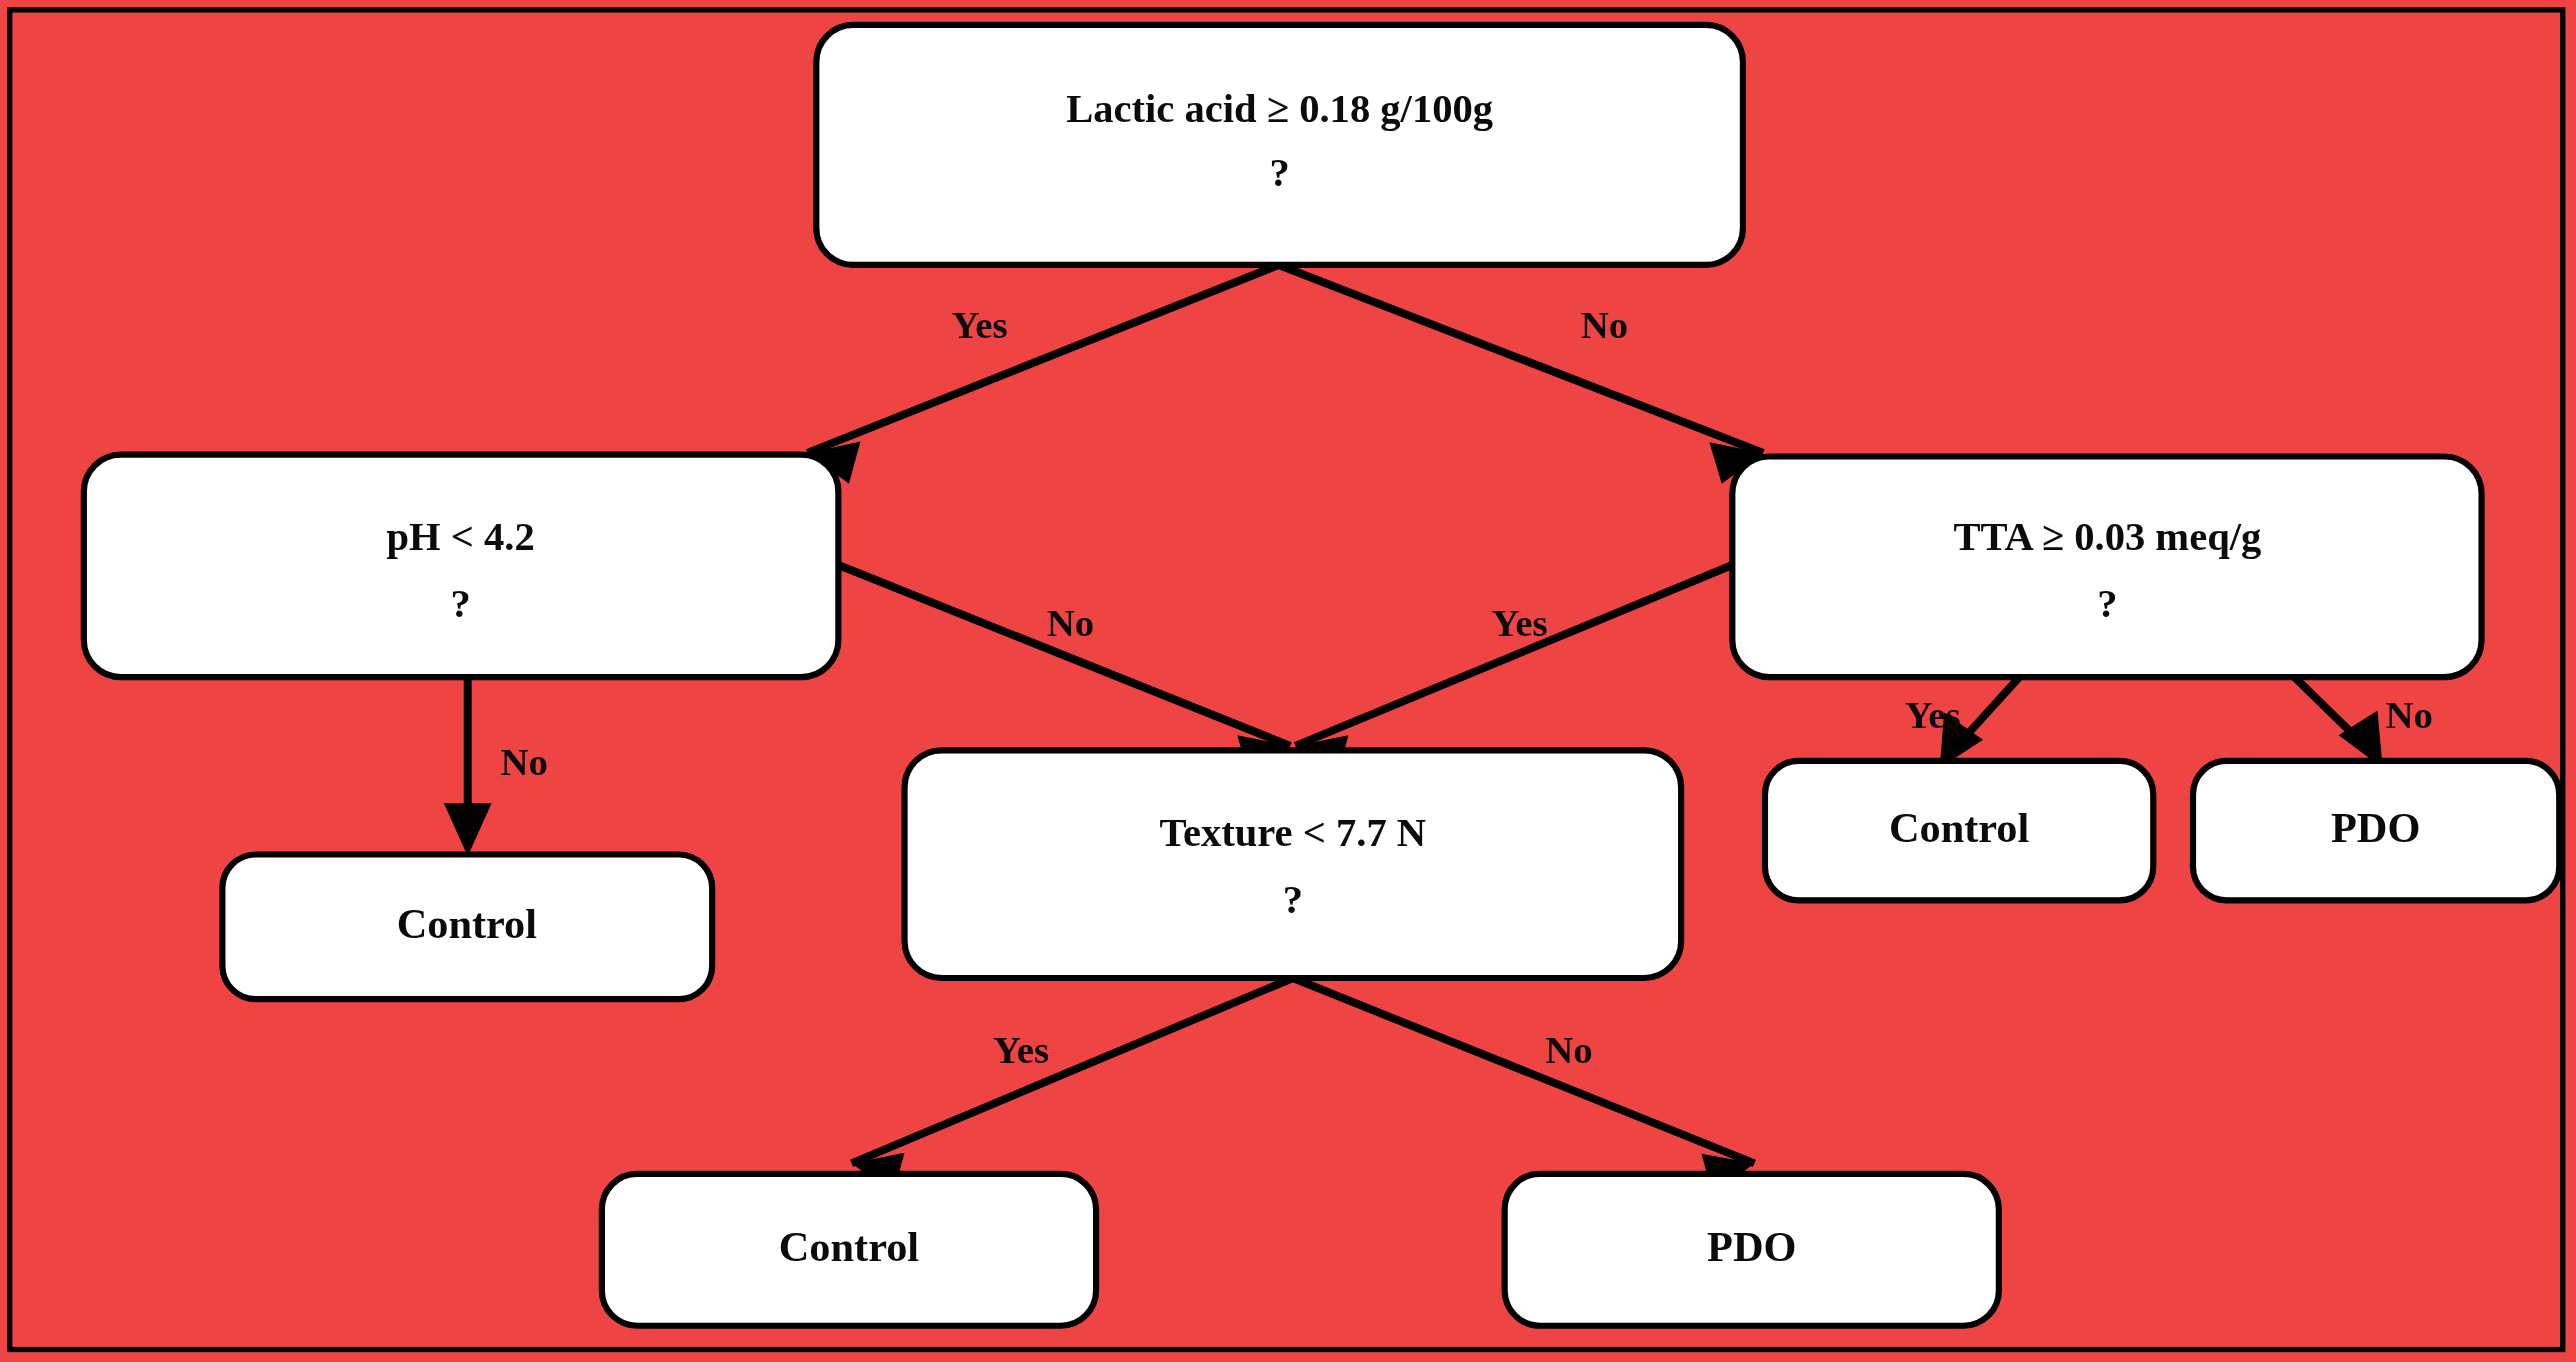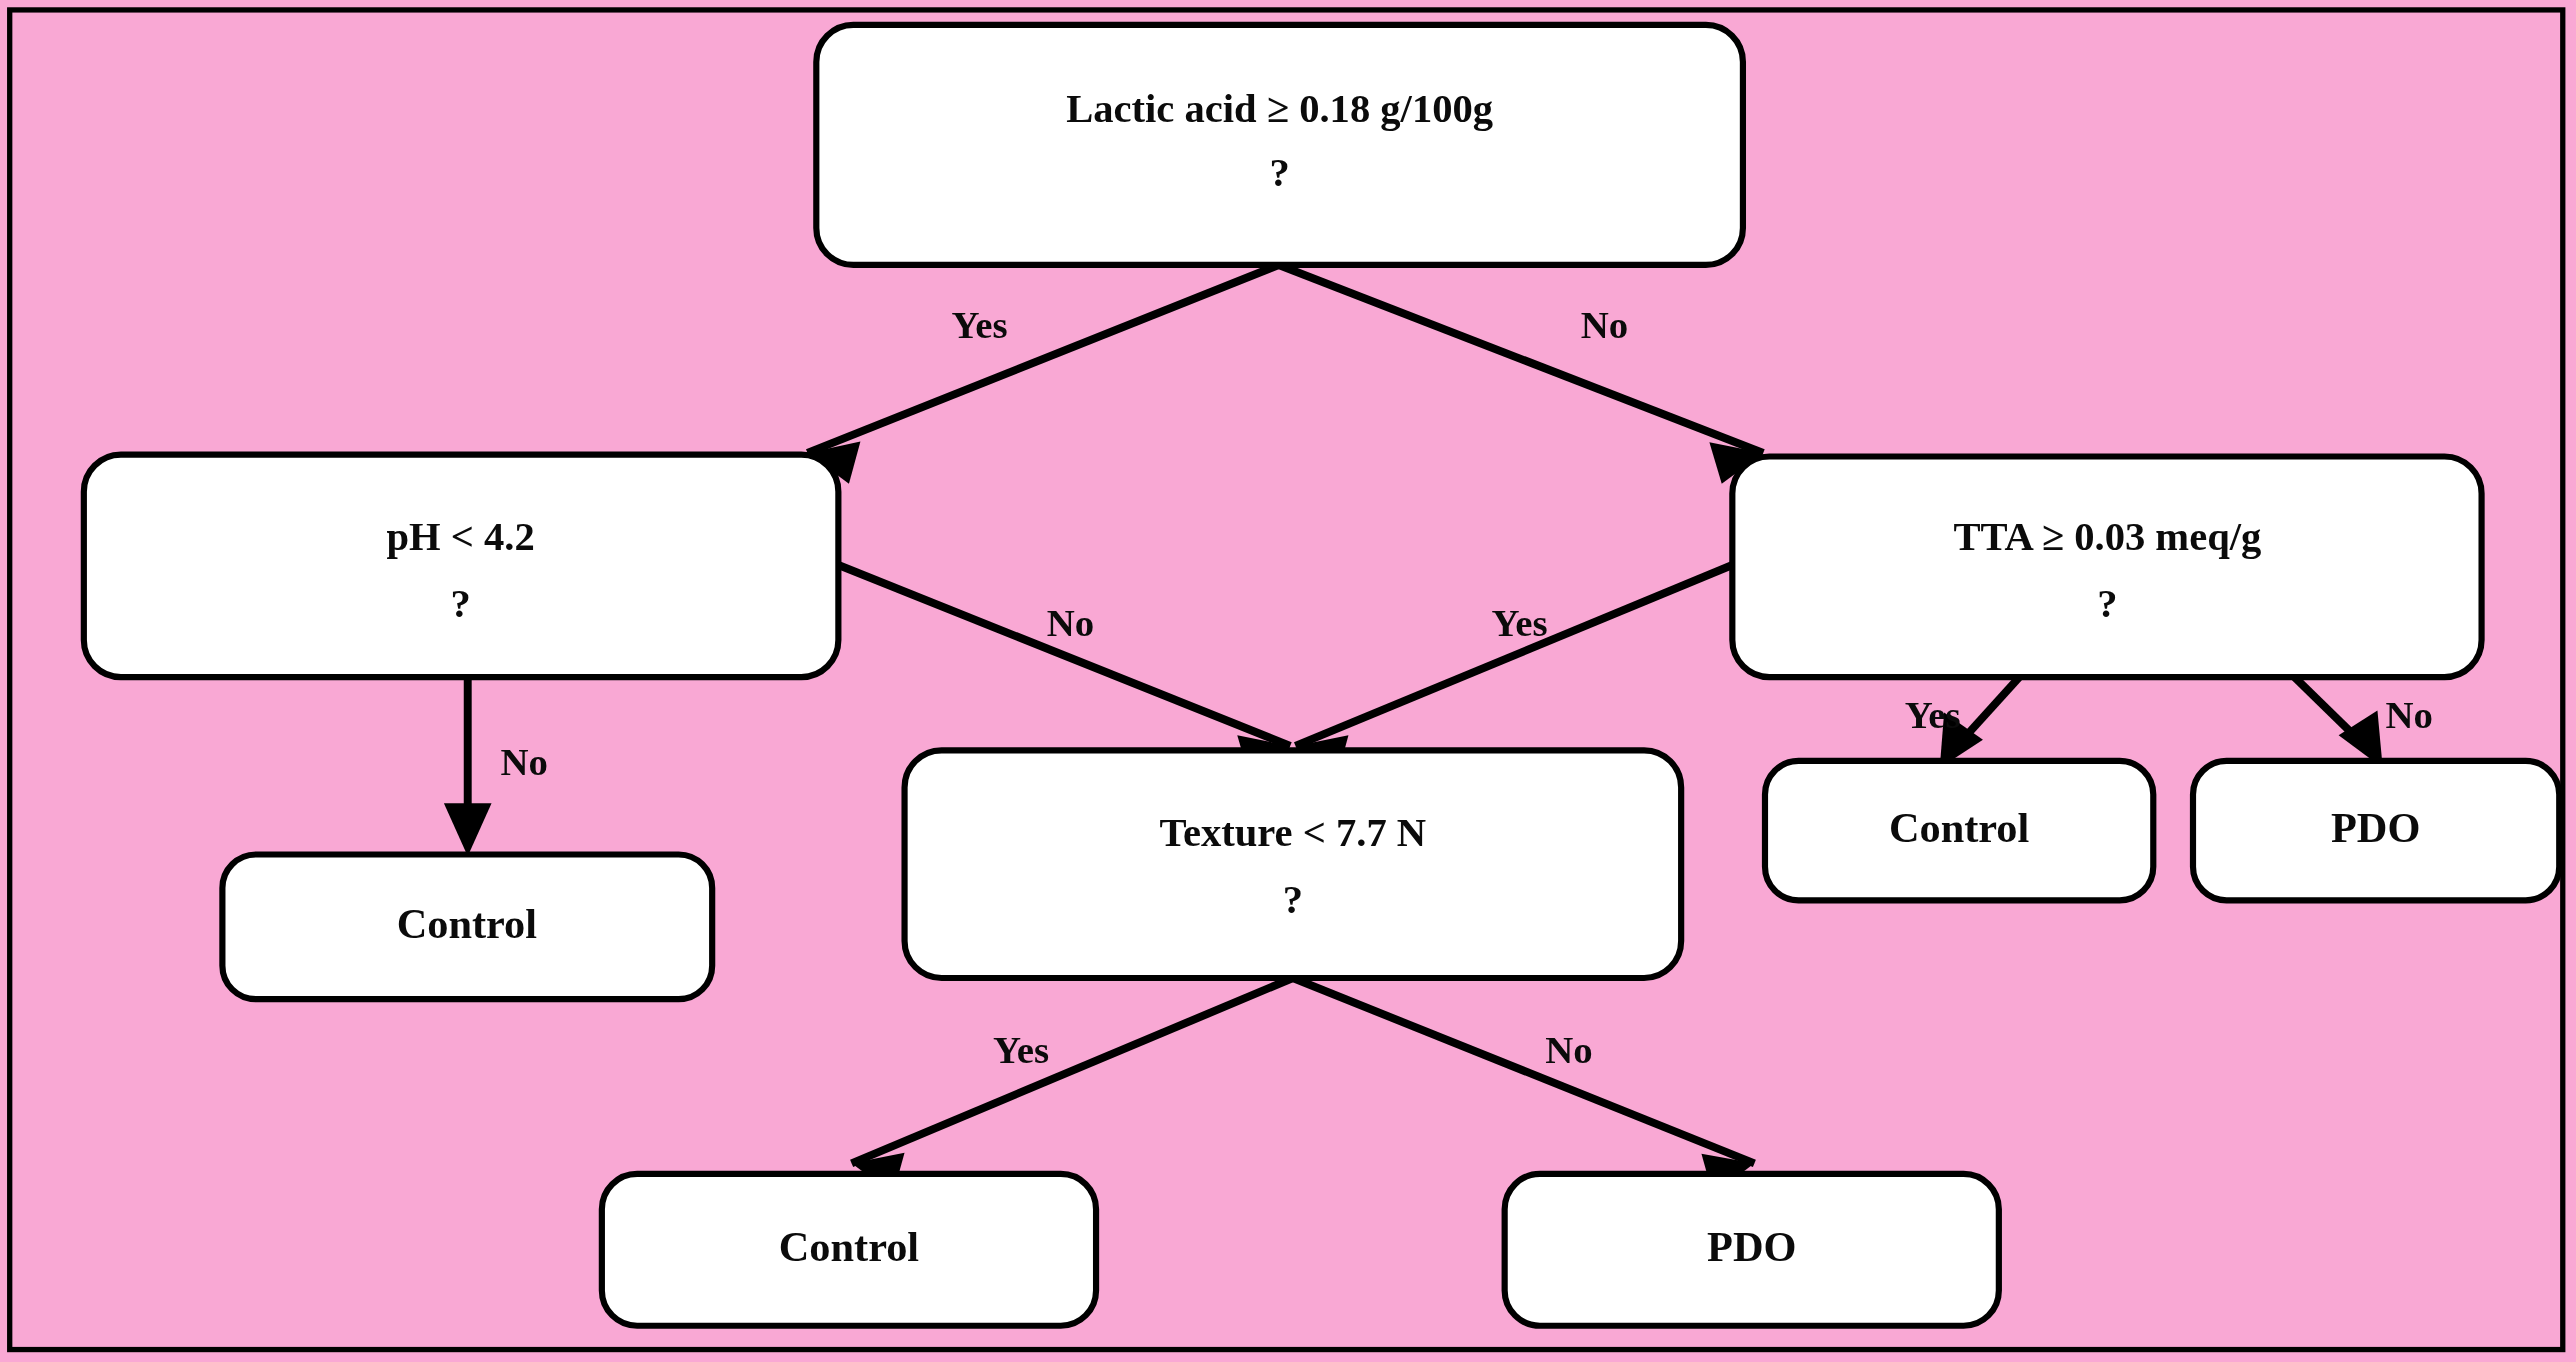--- a/index.html
+++ b/index.html
@@ -10,21 +10,21 @@
   body {
     width: 2576px;
     height: 1363px;
     font-family: "Liberation Serif", "DejaVu Serif", serif;
     overflow: hidden;
   }
   #figure-root {
     position: relative;
     width: 2576px;
     height: 1363px;
-    background: #f9a8d4;
+    background: #ef4444;
   }
   #tree-svg {
     position: absolute;
     left: 0;
     top: 0;
     width: 2576px;
     height: 1363px;
     display: block;
   }
   .frame-border {

